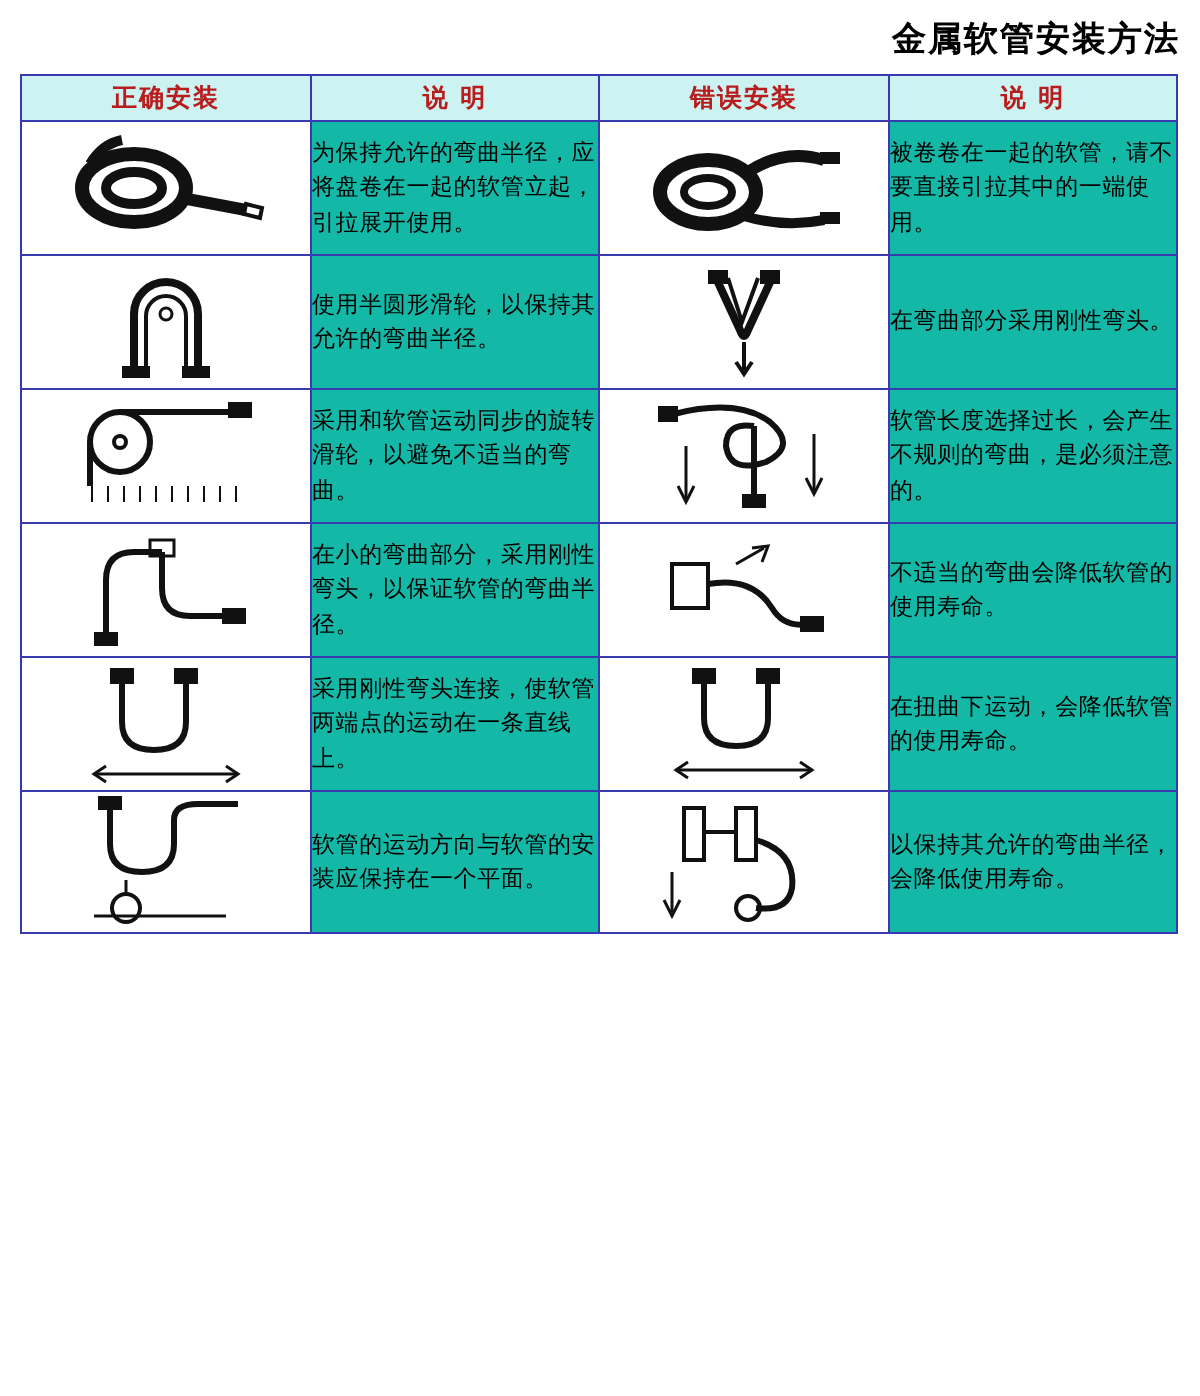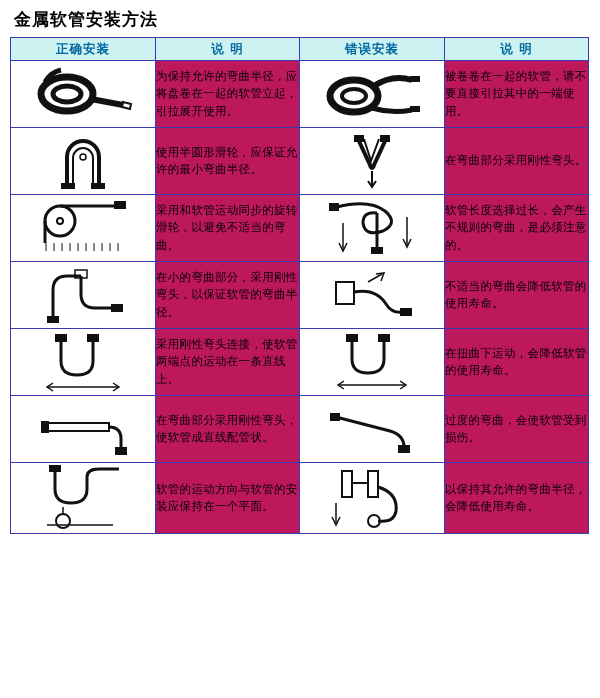--- a/index.html
+++ b/index.html
@@ -20,51 +20,52 @@
     position: relative;
     box-sizing: border-box;
     padding: 6px 10px 0 10px;
   }
   .page-title {
     font-size: 17px;
     font-weight: bold;
     letter-spacing: 1px;
     margin: 2px 0 6px 4px;
     color: #000;
+    text-align: right;
   }
   table.hose-table {
     border-collapse: collapse;
     width: 578px;
     table-layout: fixed;
     border: 1px solid #2a2aa0;
   }
   table.hose-table td, table.hose-table th {
     border: 1px solid #3a3ab0;
     padding: 0;
     vertical-align: middle;
   }
   thead th {
     background: #ccf2f2;
-    color: #0369a1;
+    color: #b91c1c;
     font-size: 12.5px;
     font-weight: bold;
     height: 22px;
     letter-spacing: 1px;
   }
   col.c-img { width: 145px; }
   col.c-txt { width: 144px; }
 
   td.img-cell {
     background: #ffffff;
     height: 66px;
     text-align: center;
     position: relative;
   }
   td.txt-cell {
-    background: #be185d;
+    background: #14b8a6;
     font-size: 11.5px;
     line-height: 1.5;
     color: #000;
     padding: 4px 8px;
     letter-spacing: 0.3px;
   }
   .fig {
     display: block;
     margin: 0 auto;
   }
@@ -122,21 +123,21 @@
       <tr>
         <td class="img-cell">
           <svg class="fig" width="120" height="60" viewBox="0 0 120 60">
             <path class="ln" d="M44 54 L44 26 A16 16 0 0 1 76 26 L76 54" stroke-width="4"></path>
             <path class="ln" d="M50 54 L50 27 A10 10 0 0 1 70 27 L70 54" stroke-width="2"></path>
             <circle class="ln" cx="60" cy="26" r="3" stroke-width="1.5"></circle>
             <rect x="38" y="52" width="14" height="6" fill="#111"></rect>
             <rect x="68" y="52" width="14" height="6" fill="#111"></rect>
           </svg>
         </td>
-        <td class="txt-cell">使用半圆形滑轮，应保证允许的最小弯曲半径。</td>
+        <td class="txt-cell">使用半圆形滑轮，以保持其允许的弯曲半径。</td>
         <td class="img-cell">
           <svg class="fig" width="120" height="60" viewBox="0 0 120 60">
             <path class="ln" d="M46 8 L58 34 Q60 40 62 34 L74 8" stroke-width="4"></path>
             <path class="ln" d="M52 8 L59 30 L67 8" stroke-width="2"></path>
             <rect x="42" y="4" width="10" height="7" fill="#111"></rect>
             <rect x="68" y="4" width="10" height="7" fill="#111"></rect>
             <path class="ln" d="M60 40 L60 54" stroke-width="2"></path>
             <path class="ln" d="M56 50 L60 56 L64 50" stroke-width="2"></path>
           </svg>
         </td>
@@ -213,39 +214,20 @@
             <rect x="34" y="3" width="12" height="8" fill="#111"></rect>
             <rect x="66" y="3" width="12" height="8" fill="#111"></rect>
             <path class="ln" d="M26 54 L94 54" stroke-width="1.5"></path>
             <path class="ln" d="M32 50 L26 54 L32 58" stroke-width="1.5"></path>
             <path class="ln" d="M88 50 L94 54 L88 58" stroke-width="1.5"></path>
           </svg>
         </td>
         <td class="txt-cell">在扭曲下运动，会降低软管的使用寿命。</td>
       </tr>
 
-      <tr>
-        <td class="img-cell">
-          <svg class="fig" width="120" height="56" viewBox="0 0 120 56">
-            <rect x="24" y="22" width="62" height="8" stroke="#111" fill="none" stroke-width="2"></rect>
-            <path class="ln" d="M86 26 Q98 26 98 38 L98 48" stroke-width="3"></path>
-            <rect x="92" y="46" width="12" height="8" fill="#111"></rect>
-            <rect x="18" y="20" width="8" height="12" fill="#111"></rect>
-          </svg>
-        </td>
-        <td class="txt-cell">在弯曲部分采用刚性弯头，使软管成直线配管状。</td>
-        <td class="img-cell">
-          <svg class="fig" width="120" height="56" viewBox="0 0 120 56">
-            <path class="ln" d="M24 16 L78 30 Q92 34 92 46" stroke-width="3"></path>
-            <rect x="18" y="12" width="10" height="8" fill="#111"></rect>
-            <rect x="86" y="44" width="12" height="8" fill="#111"></rect>
-          </svg>
-        </td>
-        <td class="txt-cell">过度的弯曲，会使软管受到损伤。</td>
-      </tr>
 
 
       <tr>
         <td class="img-cell">
           <svg class="fig" width="120" height="70" viewBox="0 0 120 70">
             <path class="ln" d="M32 6 L32 26 Q32 40 48 40 Q64 40 64 26 L64 14 Q64 6 76 6" stroke-width="3"></path>
             <rect x="26" y="2" width="12" height="7" fill="#111"></rect>
             <path class="ln" d="M76 6 L96 6" stroke-width="3"></path>
             <circle class="ln" cx="40" cy="58" r="7" stroke-width="2"></circle>
             <path class="ln" d="M40 51 L40 44" stroke-width="1.5"></path>

